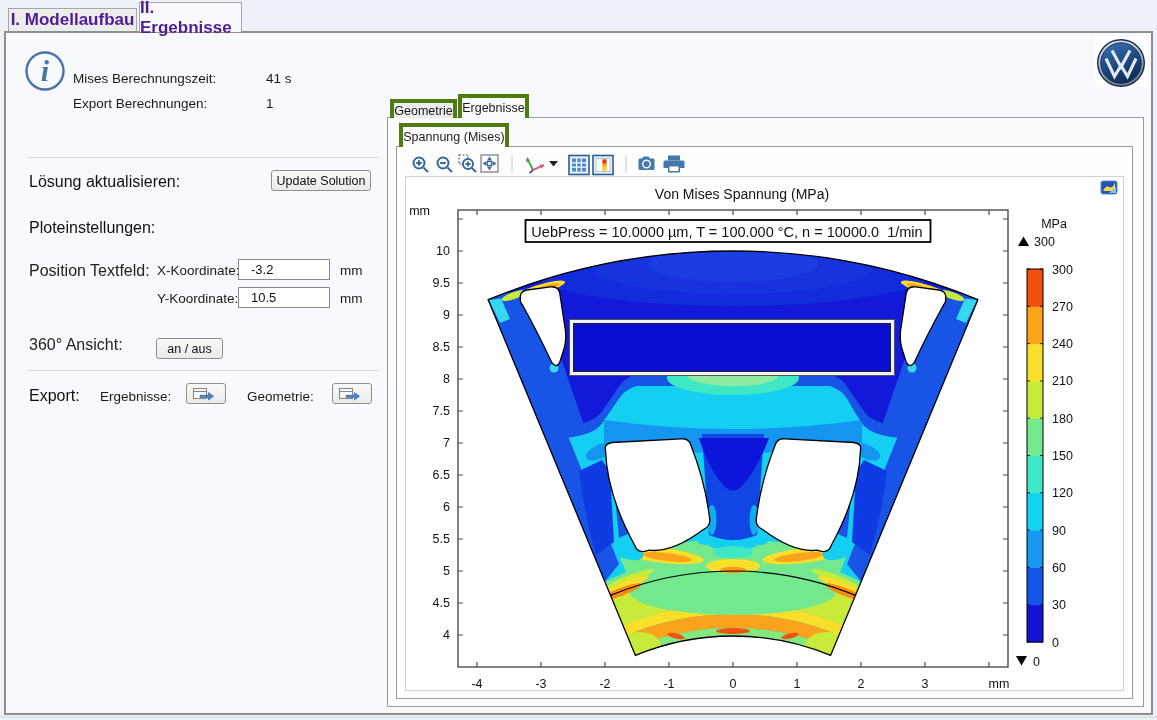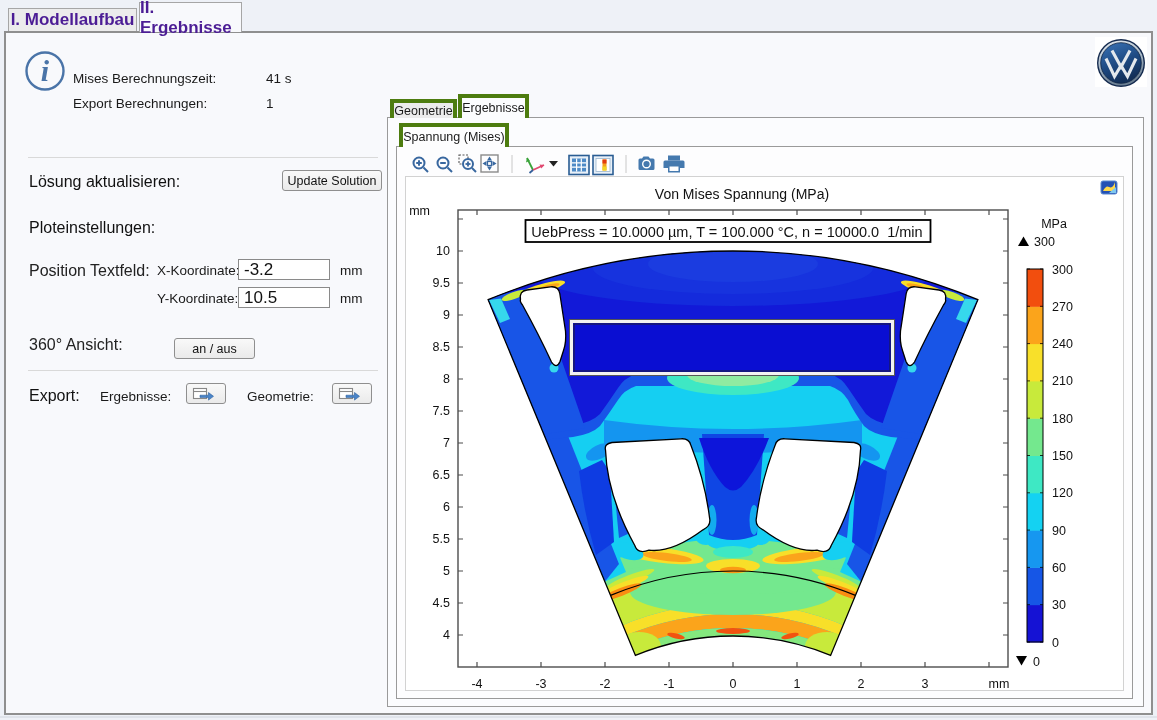--- a/index.html
+++ b/index.html
@@ -2,50 +2,50 @@
 <html><head><meta charset="utf-8"><style>
 *{margin:0;padding:0;box-sizing:border-box}
 body{width:1157px;height:720px;background:#eef1f7;font-family:"Liberation Sans",sans-serif;position:relative;overflow:hidden}
 .abs{position:absolute}
 .tab0{position:absolute;font-weight:bold;font-size:17px;color:#4c1d95;border:1px solid #a6a6a6;display:flex;align-items:center;justify-content:center}
 .panel{position:absolute;border:1px solid #9a9a9a;background:#fbfcfe}
 .lbl{position:absolute;font-size:13.5px;color:#1a1a1a;white-space:nowrap}
 .hd{position:absolute;font-size:16px;font-weight:normal;color:#111;white-space:nowrap}
 .ul{position:absolute;font-size:16px;color:#222;white-space:nowrap}
 .btn{position:absolute;border:1px solid #8f8f8f;border-radius:3px;background:linear-gradient(#f9f9f9,#eaeaea);font-size:12.5px;color:#111;display:flex;align-items:center;justify-content:center}
-.inp{position:absolute;border:1px solid #8a8a8a;background:#fff;font-size:17px;color:#111;padding-left:5px;display:flex;align-items:center}
+.inp{position:absolute;border:1px solid #8a8a8a;background:#fff;font-size:13px;color:#111;padding-left:12px;display:flex;align-items:center}
 .hr{position:absolute;height:1px;background:#d9d9d9}
 .stab{position:absolute;font-size:12.5px;color:#1a1a1a;border:4px solid #4d7c0f;display:flex;align-items:center;justify-content:center}
 .pt{font-size:12.5px;fill:#111;font-family:"Liberation Sans",sans-serif}
 </style></head><body>
 <div class="abs" style="left:4px;top:31px;width:1149px;height:684px;border:2px solid #8f8f8f;background:#f8f9fc"></div>
 <div class="abs" style="left:0;top:716px;width:1157px;height:2px;background:#dfe3ea"></div>
 <div class="tab0" style="left:8px;top:8px;width:129px;height:23px;background:#ececec;border-bottom:none">I. Modellaufbau</div>
 <div class="tab0" style="left:139px;top:2px;width:103px;height:30px;background:#f8f9fc;border-bottom:none;z-index:3">II. Ergebnisse</div>
 <svg class="abs" style="left:24px;top:50px" width="42" height="42" viewBox="0 0 42 42">
 <circle cx="21" cy="21" r="18.5" fill="none" stroke="#4a74a8" stroke-width="2.4"></circle>
 <text x="21" y="31" text-anchor="middle" font-family="Liberation Serif" font-style="italic" font-weight="bold" font-size="30" fill="#4a74a8">i</text>
 </svg>
 <div class="lbl" style="left:73px;top:71px">Mises Berechnungszeit:</div>
 <div class="lbl" style="left:266px;top:71px">41 s</div>
 <div class="lbl" style="left:73px;top:96px">Export Berechnungen:</div>
 <div class="lbl" style="left:266px;top:96px">1</div>
 <div class="hr" style="left:28px;top:157px;width:350px"></div>
 <div class="hd" style="left:29px;top:173px">Lösung aktualisieren:</div>
-<div class="btn" style="left:282px;top:170px;width:100px;height:21px">Update Solution</div>
+<div class="btn" style="left:271px;top:170px;width:100px;height:21px">Update Solution</div>
 <div class="hd" style="left:29px;top:219px">Ploteinstellungen:</div>
 <div class="ul" style="left:29px;top:262px">Position Textfeld:</div>
 <div class="lbl" style="left:157px;top:263px">X-Koordinate:</div>
 <div class="inp" style="left:238px;top:259px;width:92px;height:21px">-3.2</div>
 <div class="lbl" style="left:340px;top:263px">mm</div>
 <div class="lbl" style="left:157px;top:291px">Y-Koordinate:</div>
 <div class="inp" style="left:238px;top:287px;width:92px;height:21px">10.5</div>
 <div class="lbl" style="left:340px;top:291px">mm</div>
 <div class="ul" style="left:29px;top:336px">360° Ansicht:</div>
-<div class="btn" style="left:174px;top:338px;width:81px;height:21px">an / aus</div>
+<div class="btn" style="left:156px;top:338px;width:67px;height:21px">an / aus</div>
 <div class="hr" style="left:28px;top:370px;width:350px"></div>
 <div class="hd" style="left:29px;top:387px">Export:</div>
 <div class="lbl" style="left:100px;top:389px">Ergebnisse:</div>
 <div class="btn" style="left:186px;top:383px;width:40px;height:21px"></div>
 <div class="lbl" style="left:247px;top:389px">Geometrie:</div>
 <div class="btn" style="left:332px;top:383px;width:40px;height:21px"></div>
 <svg class="abs" style="left:192px;top:386px" width="28" height="16" viewBox="0 0 28 16">
 <rect x="1.5" y="2.5" width="13" height="10" fill="#fff" stroke="#888" stroke-width="1.1"></rect>
     <line x1="1.5" y1="5.5" x2="14.5" y2="5.5" stroke="#888" stroke-width="1.1"></line>
 <path d="M8,9.2 h8.5 v-2.7 l5,3.8 -5,3.8 v-2.7 h-8.5 z" fill="#4a84c8" stroke="#2c5f9e" stroke-width="0.6"></path>

